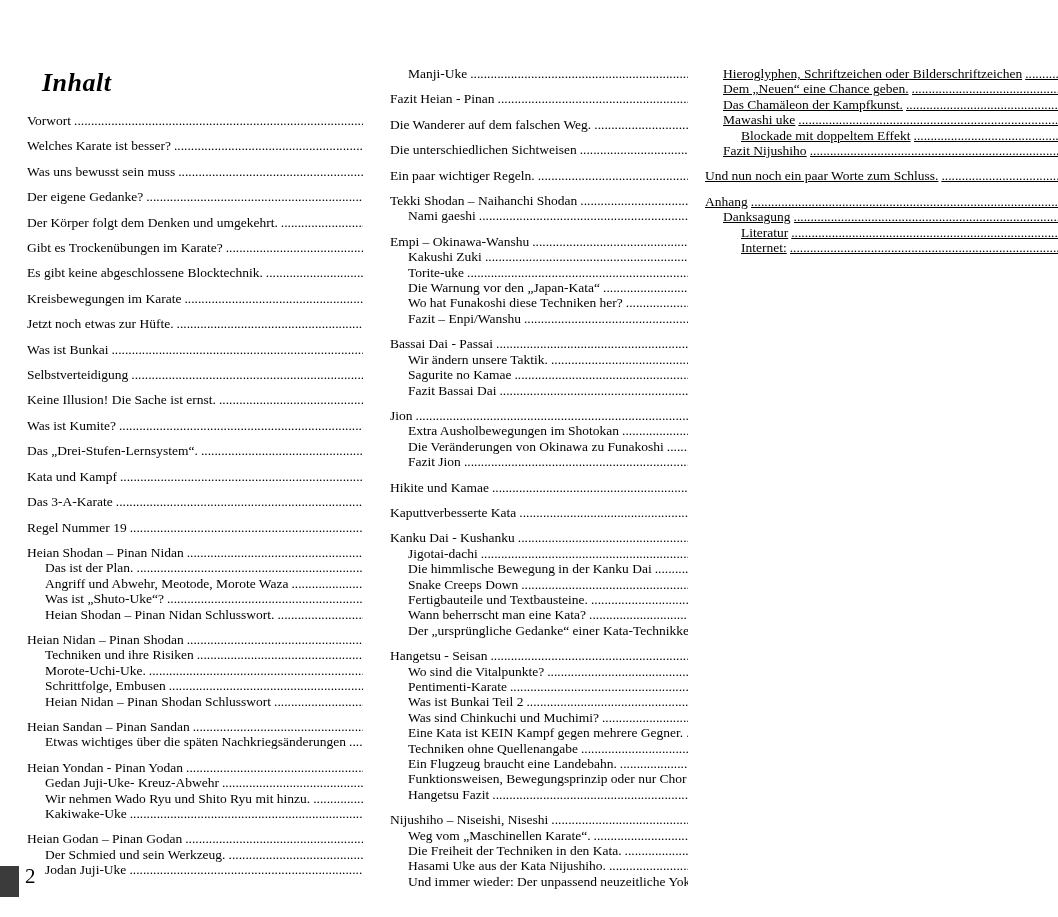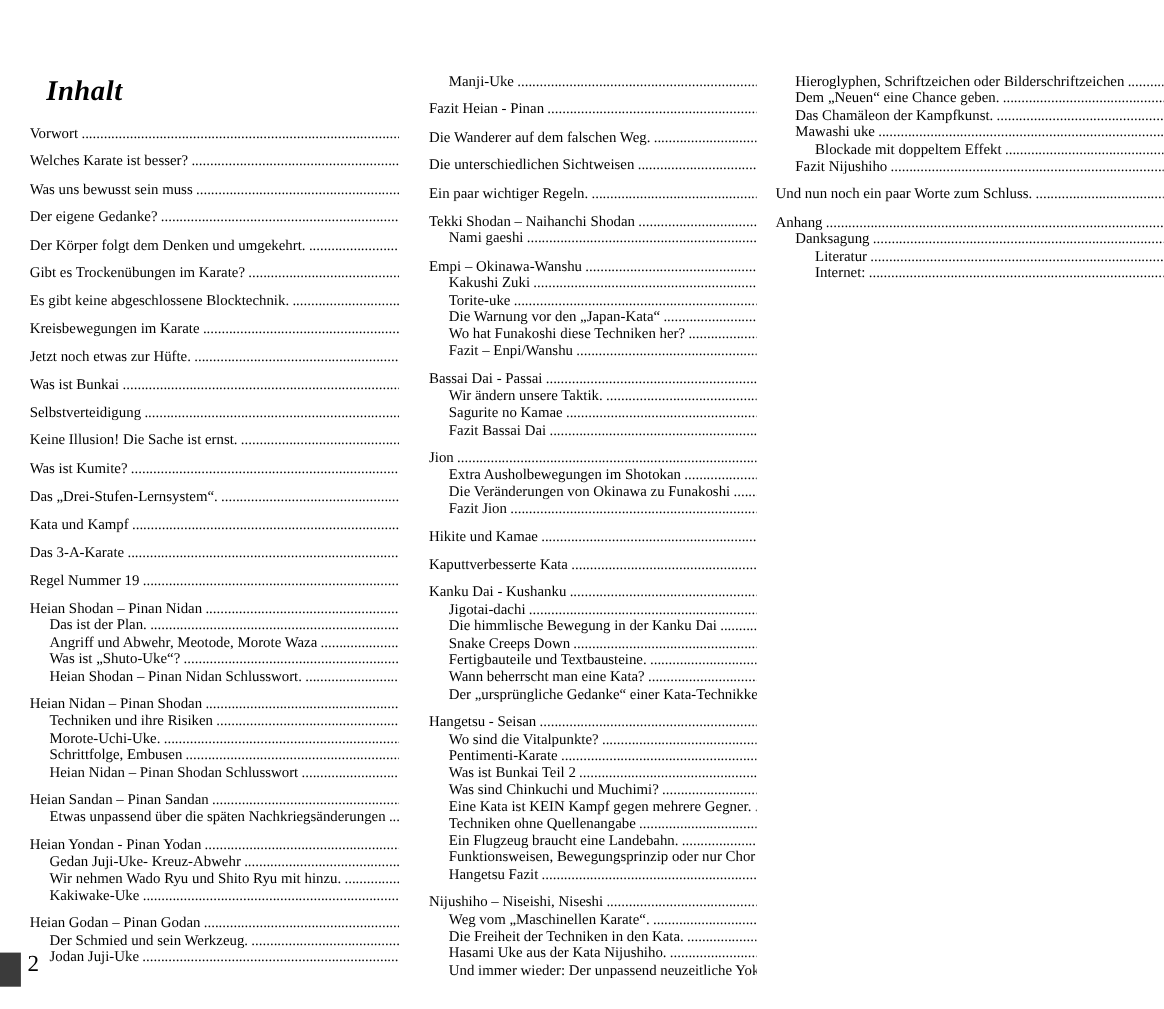--- a/index.html
+++ b/index.html
@@ -23,21 +23,21 @@
     margin: 15px;
     letter-spacing: 0.5px;
   }
   .col {
     position: absolute;
     top: 66px;
     overflow: hidden;
   }
   .col-1 { left: 27px;  top: 53px; width: 336px; }
   .col-2 { left: 390px; width: 298px; text-align: right; }
-  .col-3 { left: 705px; width: 353px; }
+  .col-3 { left: 705px; width: 353px; text-decoration: underline; }
   .toc-row {
     display: flex;
     align-items: baseline;
     font-size: 13.5px;
     line-height: 15.4px;
     overflow: hidden;
     white-space: nowrap;
   }
   .toc-row.lvl0 { margin-top: 10px; }
   .toc-row.lvl1 { padding-left: 18px; }
@@ -184,21 +184,21 @@
       </div>
       <div class="toc-row lvl1">
         <span class="txt">Heian Nidan – Pinan Shodan Schlusswort</span>
         <span class="dots"></span>
       </div>
       <div class="toc-row lvl0">
         <span class="txt">Heian Sandan – Pinan Sandan</span>
         <span class="dots"></span>
       </div>
       <div class="toc-row lvl1">
-        <span class="txt">Etwas unpassend über die späten Nachkriegsänderungen</span>
+        <span class="txt">Etwas wichtiges über die späten Nachkriegsänderungen</span>
         <span class="dots"></span>
       </div>
       <div class="toc-row lvl0">
         <span class="txt">Heian Yondan - Pinan Yodan</span>
         <span class="dots"></span>
       </div>
       <div class="toc-row lvl1">
         <span class="txt">Gedan Juji-Uke- Kreuz-Abwehr</span>
         <span class="dots"></span>
       </div>

